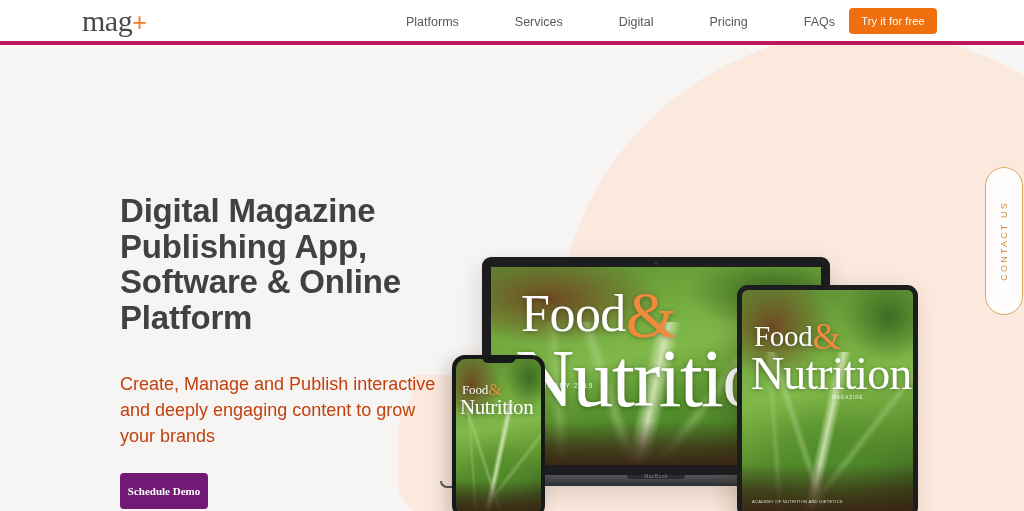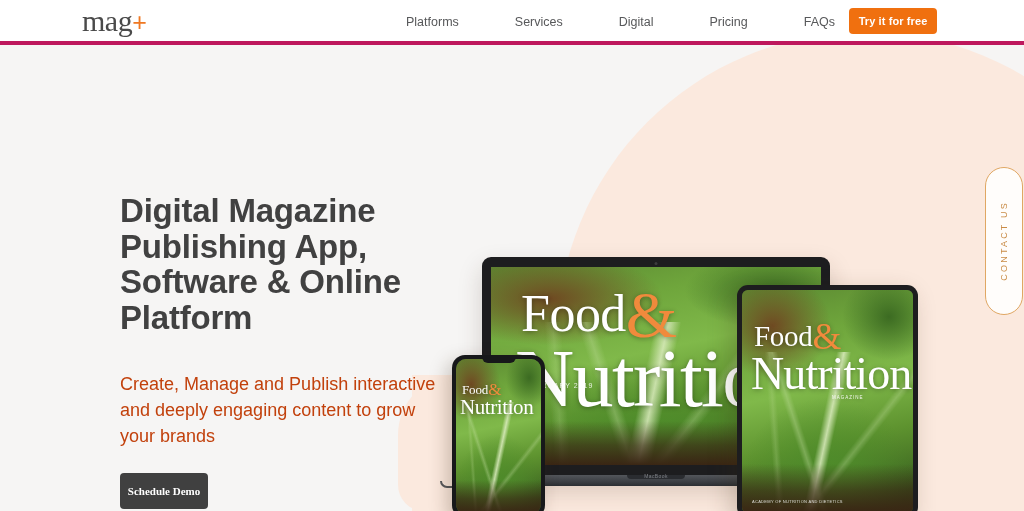--- a/index.html
+++ b/index.html
@@ -30,21 +30,21 @@
 
   .nav { position:absolute; left:380px; top:0; height:45px; display:flex; align-items:center; gap:4px; }
   .nav a {
     font-size:12.5px; color:#57585a; text-decoration:none;
     padding:0 26px; line-height:45px; display:inline-block; white-space:nowrap;
   }
   .trybtn {
     position:absolute; left:849px; top:8px;
     width:88px; height:26px; border-radius:4px;
     background:#f0700f;
-    color:#fff; font-size:11px; font-weight:bold;
+    color:#fff; font-size:11px; font-weight:normal;
     display:flex; align-items:center; justify-content:center;
     border:none; cursor:pointer; letter-spacing:0.1px;
   }
 
   
   .hero { position:absolute; top:45px; left:0; width:1024px; height:466px; background:#f6f5f4; overflow:hidden; }
   .blob-circle {
     position:absolute; left:557px; top:-13px;
     width:616px; height:616px; border-radius:50%;
     background:#fbe9de;
@@ -68,21 +68,21 @@
     font-size:33px; line-height:35.5px; font-weight:bold;
     color:#414141; letter-spacing:-0.2px;
   }
   .subcopy {
     margin-top:36px;
     font-size:18px; line-height:26px; color:#c2410c; max-width:335px;
   }
   .demo-btn {
     margin-top:24px;
     width:88px; height:36px; border-radius:4px;
-    background:#404040;
+    background:#701a75;
     color:#ffffff;
     font-family:"Liberation Serif", serif;
     font-weight:bold; font-size:11px;
     display:flex; align-items:center; justify-content:center;
     border:none; cursor:pointer;text-align:center;
   }
 
   
   .contact-tab {
     position:absolute; right:1px; top:122px;

